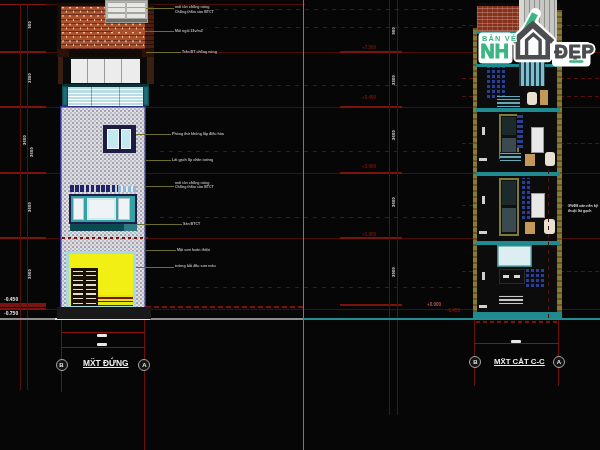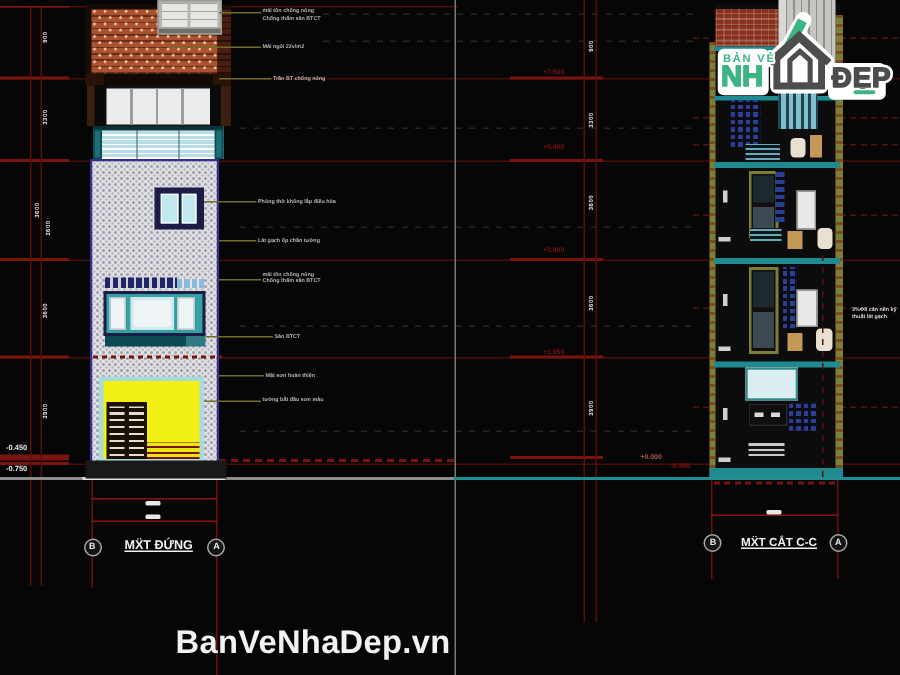--- a/index.html
+++ b/index.html
@@ -309,15 +309,14 @@
   <path d="M54.6,52.6 L54.6,36.2 L61.3,30.2 L68.1,36.2 L68.1,52.6 Z" fill="#ffffff" stroke="#4b4d4f" stroke-width="3.4" stroke-linejoin="miter"></path>
 
   <text x="10" y="37" font-family="Liberation Sans, sans-serif" font-weight="bold" font-size="7.4" fill="#3cb583" letter-spacing="1.2" stroke="#ffffff" stroke-width="2.6" paint-order="stroke" stroke-linejoin="round">BẢN VẺ</text>
   <text x="8.6" y="53.6" font-family="Liberation Sans, sans-serif" font-weight="bold" font-size="19.5" fill="none" stroke="#ffffff" stroke-width="4.6" stroke-linejoin="round">NH</text>
   <text x="8.6" y="53.6" font-family="Liberation Sans, sans-serif" font-weight="bold" font-size="19.5" fill="#3cb583" stroke="#3cb583" stroke-width="1.1" stroke-linejoin="round">NH</text>
   <text x="82.5" y="54.3" font-family="Liberation Sans, sans-serif" font-weight="bold" font-size="18.5" fill="none" letter-spacing="0.6" stroke="#ffffff" stroke-width="4.6" stroke-linejoin="round">ĐẸP</text>
   <text x="82.5" y="54.3" font-family="Liberation Sans, sans-serif" font-weight="bold" font-size="18.5" fill="#4b4d4f" letter-spacing="0.6" stroke="#4b4d4f" stroke-width="1.1" stroke-linejoin="round">ĐẸP</text>
   <rect x="97" y="56.2" width="14.5" height="2.6" rx="1.3" fill="#3cb583" stroke="#ffffff" stroke-width="1.6" paint-order="stroke"></rect>
 </svg>
 
-<div class="a" style="left:117px;top:414.5px;width:300px;color:#f2f2f2;font-weight:bold;font-size:21.8px;letter-spacing:0.2px;">BanVeNhaDep.vn</div>
 
 </div>
 
 </body></html>

